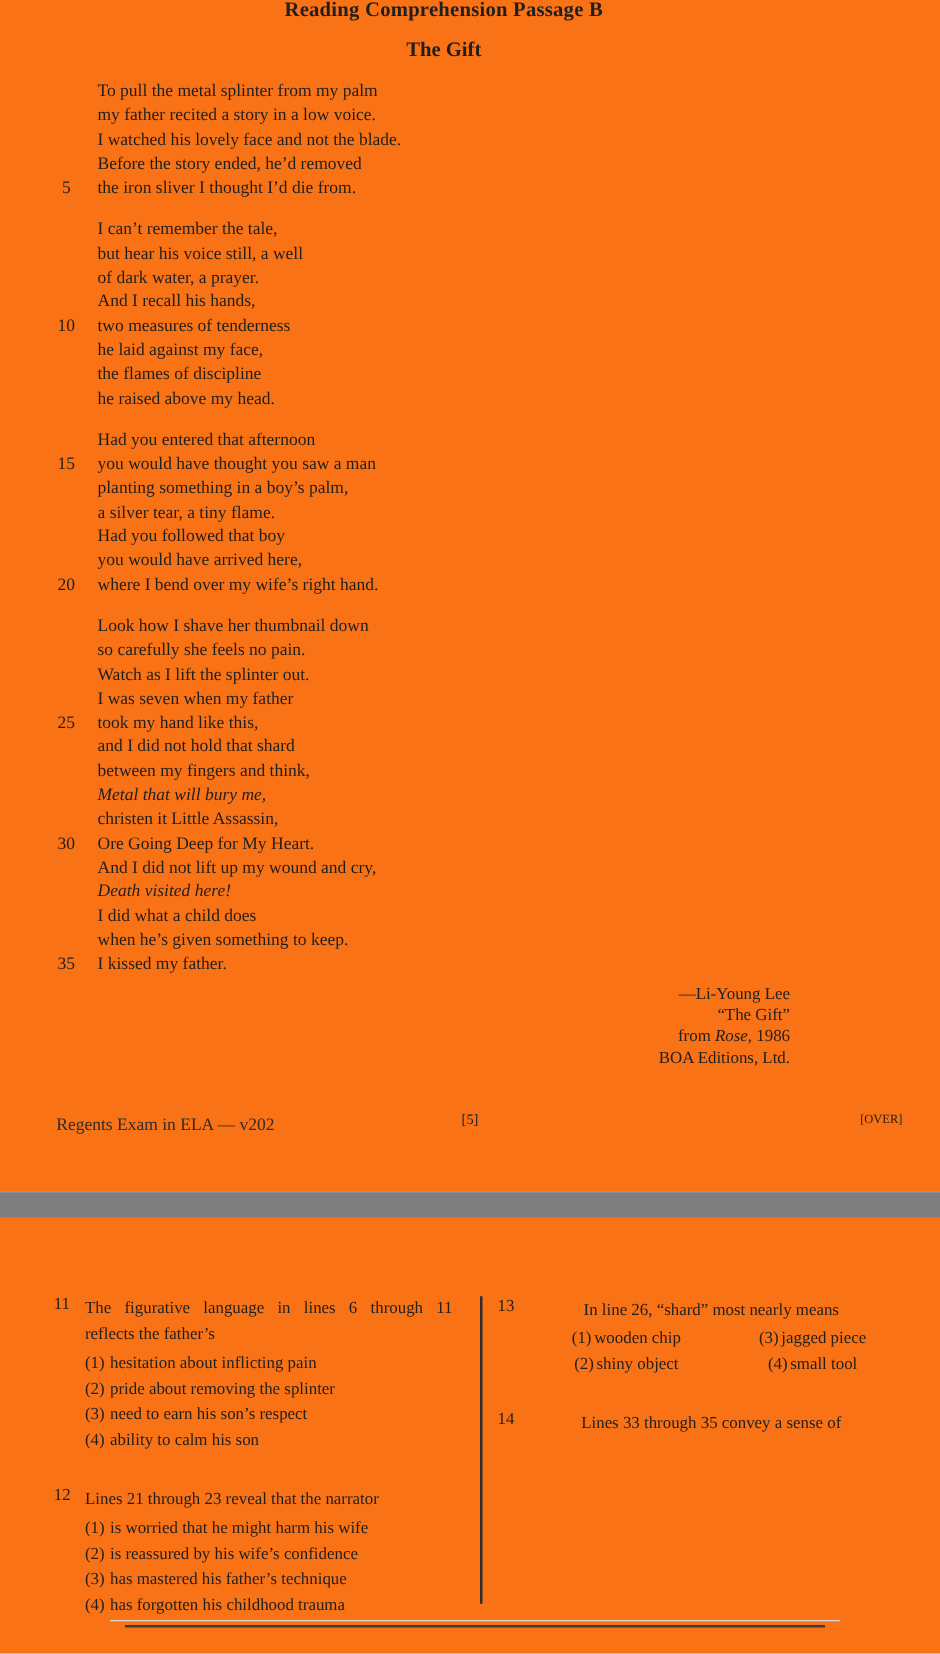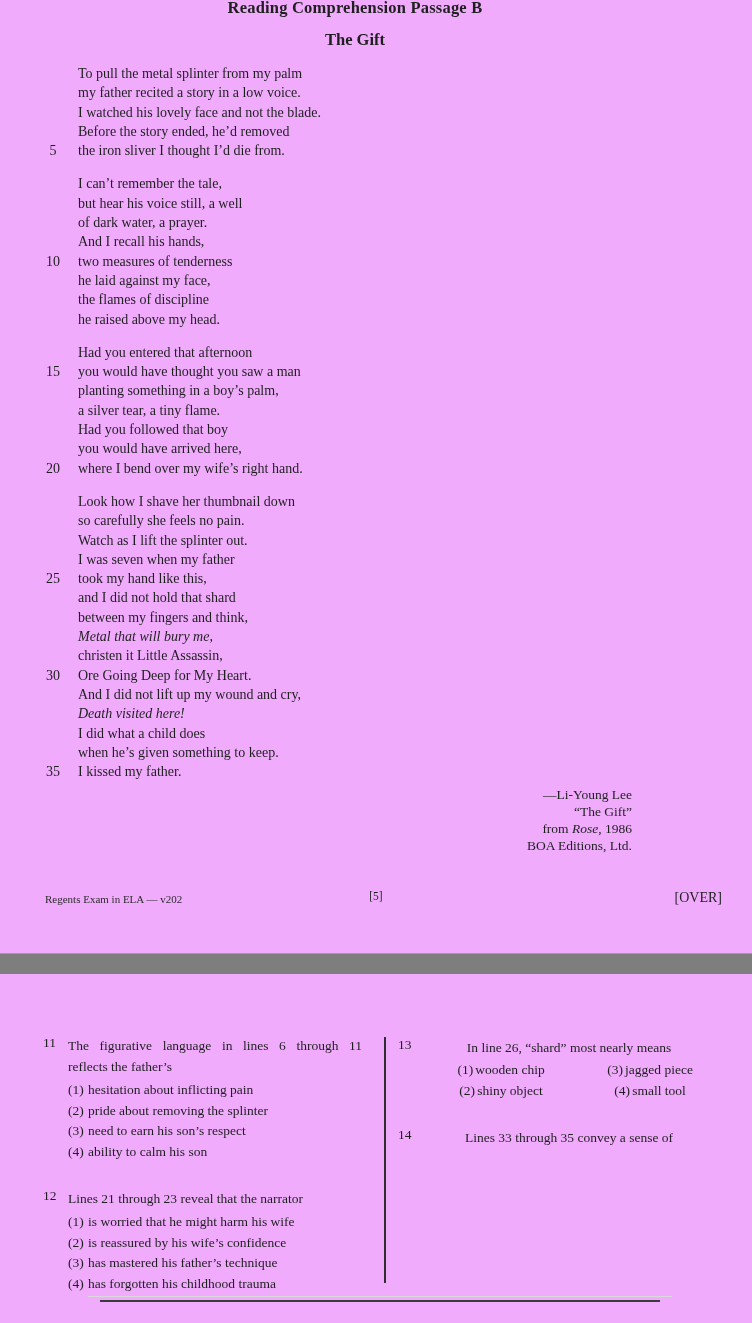--- a/index.html
+++ b/index.html
@@ -1,20 +1,20 @@
 <!DOCTYPE html>
 <html><head>
 <meta charset="utf-8">
 <style>
   html, body { margin: 0; padding: 0; background: #ffffff; }
   #page {
     position: relative;
     width: 752px;
     height: 1323px;
-    background: #f0abfc;
+    background: #f97316;
     font-family: "Liberation Serif", "DejaVu Serif", serif;
     color: #1f1f1f;
     overflow: hidden;
   }
   
   .center-band { position: absolute; left: 0; width: 710px; text-align: center; }
   #passage-heading { top: -2px; font-weight: bold; font-size: 16.5px; letter-spacing: 0.2px; }
   #poem-title { top: 30px; font-weight: bold; font-size: 16.5px; }
 
   
@@ -22,23 +22,23 @@
   .stanza { margin-bottom: 14px; }
   .poem-line { position: relative; padding-left: 38px; white-space: nowrap; }
   .line-num { position: absolute; left: 0; width: 26px; text-align: center; }
   .line-text.italic { font-style: italic; font-family: Liberation Serif, serif; }
 
   
   #attribution { position: absolute; right: 120px; top: 786px; text-align: right; font-size: 13.5px; line-height: 17px; white-space: nowrap; }
   #attribution .work { font-style: italic; }
 
   
-  #footer-left { position: absolute; left: 45px; top: 893px; font-size: 11px; color: #2d2d2d; }
+  #footer-left { position: absolute; left: 45px; top: 893px; font-size: 14px; color: #2d2d2d; }
   #footer-center { position: absolute; left: 0; top: 890px; width: 752px; text-align: center; font-size: 11.5px; }
-  #footer-right { position: absolute; right: 30px; top: 890px; font-size: 14px; }
+  #footer-right { position: absolute; right: 30px; top: 890px; font-size: 10px; }
 
   
   #section-divider-bar { position: absolute; left: 0; top: 953px; width: 752px; height: 20px; background: #7e7e7e; border-top: 1px solid #9d9d9d; }
 
   
   .q-col { position: absolute; font-size: 13.5px; }
   #q-col-left  { left: 40px;  top: 1035px; width: 322px; }
   #q-col-right { left: 395px; top: 1037px; width: 323px; }
   .question { position: relative; padding-left: 28px; }
   #q-col-right .question { padding-left: 25px; text-align: center; }

